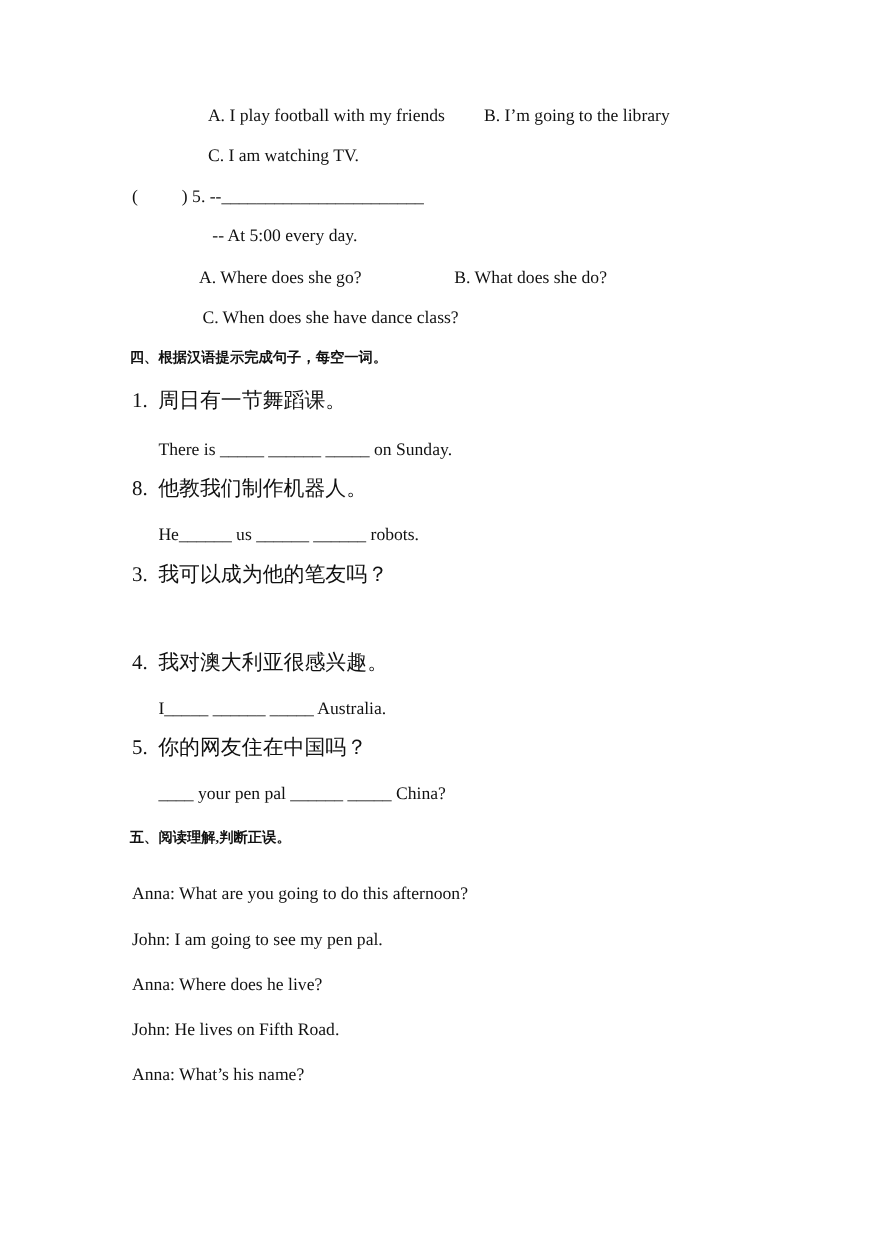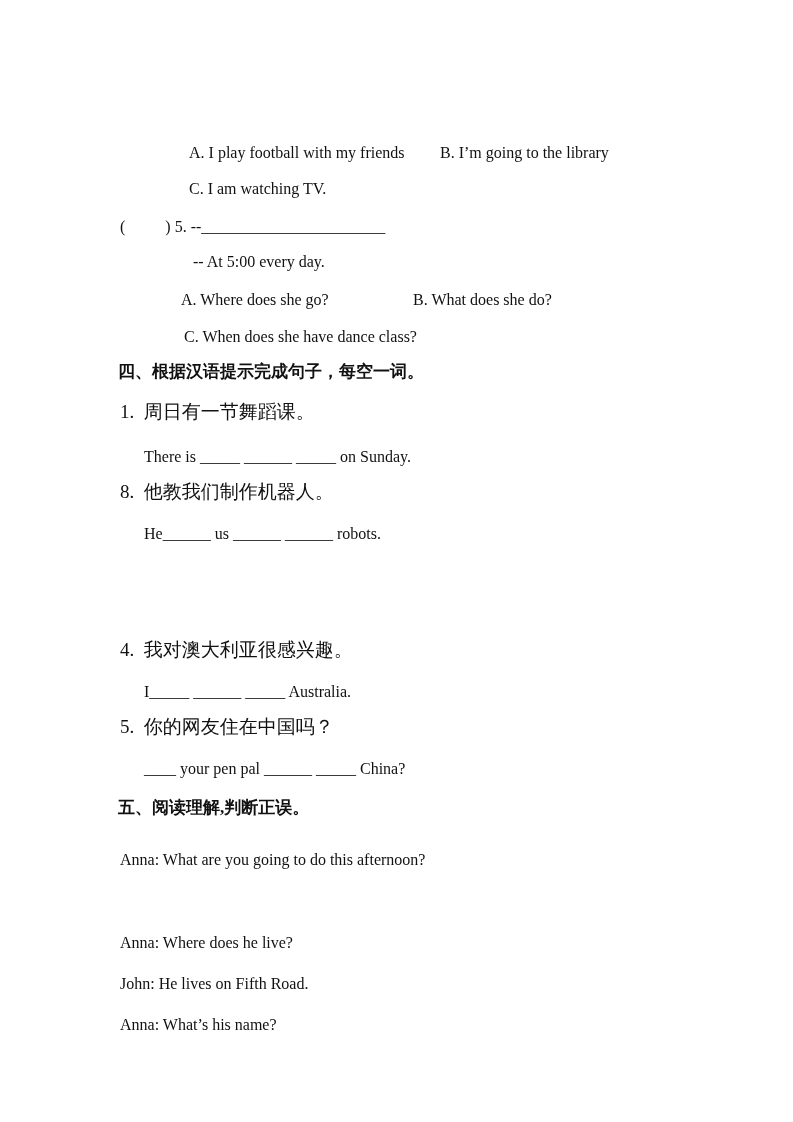--- a/index.html
+++ b/index.html
@@ -8,30 +8,29 @@
     background: #ffffff;
   }
   .page {
     position: relative;
     width: 793px;
     height: 998px;
     background: #ffffff;
     color: #111111;
     font-family: "Liberation Serif", "DejaVu Serif", serif;
     overflow: hidden;
-    margin-top: 47px;
   }
   .line {
     position: absolute;
     white-space: pre;
     line-height: 22px;
   }
   .en { font-size: 16px; }
   .cn { font-size: 19px; }
-  .heading { font-size: 17px; font-weight: bold; }
+  .heading { font-size: 13px; font-weight: bold; }
 </style>
 </head>
 <body>
 
 <div class="page">
 
   <div class="line en" style="left:189px; top:95px">A. I play football with my friends</div>
   <div class="line en" style="left:440px; top:95px">B. I’m going to the library</div>
   <div class="line en" style="left:189px; top:131px">C. I am watching TV.</div>
 
@@ -42,27 +41,29 @@
   <div class="line en" style="left:184px; top:279px">C. When does she have dance class?</div>
 
   <div class="line heading" style="left:118px; top:314px">四、根据汉语提示完成句子，每空一词。</div>
 
   <div class="line cn" style="left:120px; top:354px">1.  周日有一节舞蹈课。</div>
   <div class="line en" style="left:144px; top:399px">There is _____ ______ _____ on Sunday.</div>
 
   <div class="line cn" style="left:120px; top:434px">8.  他教我们制作机器人。</div>
   <div class="line en" style="left:144px; top:476px">He______ us ______ ______ robots.</div>
 
+  <div class="line cn" style="left:120px; top:512px">3.  我可以成为他的笔友吗？</div>
 
   <div class="line cn" style="left:120px; top:592px">4.  我对澳大利亚很感兴趣。</div>
   <div class="line en" style="left:144px; top:634px">I_____ ______ _____ Australia.</div>
 
   <div class="line cn" style="left:120px; top:669px">5.  你的网友住在中国吗？</div>
   <div class="line en" style="left:144px; top:711px">____ your pen pal ______ _____ China?</div>
 
   <div class="line heading" style="left:118px; top:750px">五、阅读理解,判断正误。</div>
 
   <div class="line en" style="left:120px; top:802px">Anna: What are you going to do this afternoon?</div>
+  <div class="line en" style="left:120px; top:844px">John: I am going to see my pen pal.</div>
   <div class="line en" style="left:120px; top:885px">Anna: Where does he live?</div>
   <div class="line en" style="left:120px; top:926px">John: He lives on Fifth Road.</div>
   <div class="line en" style="left:120px; top:967px">Anna: What’s his name?</div>
 
 </div>
 
 </body></html>

